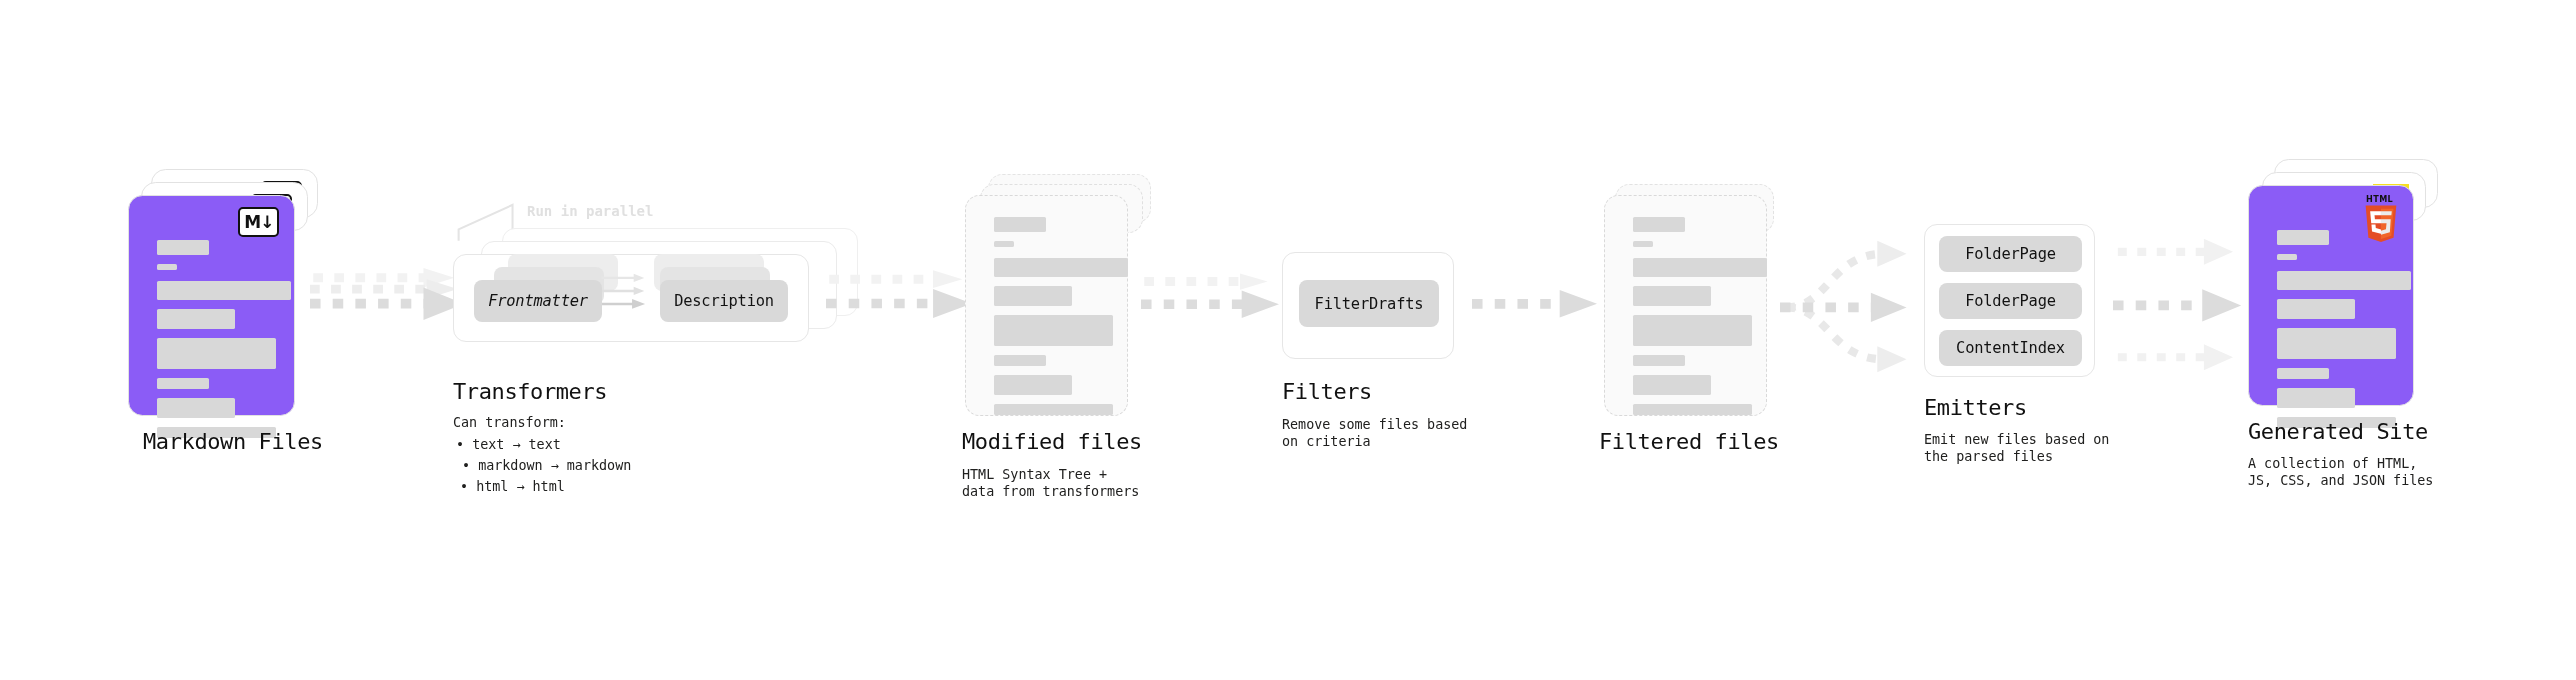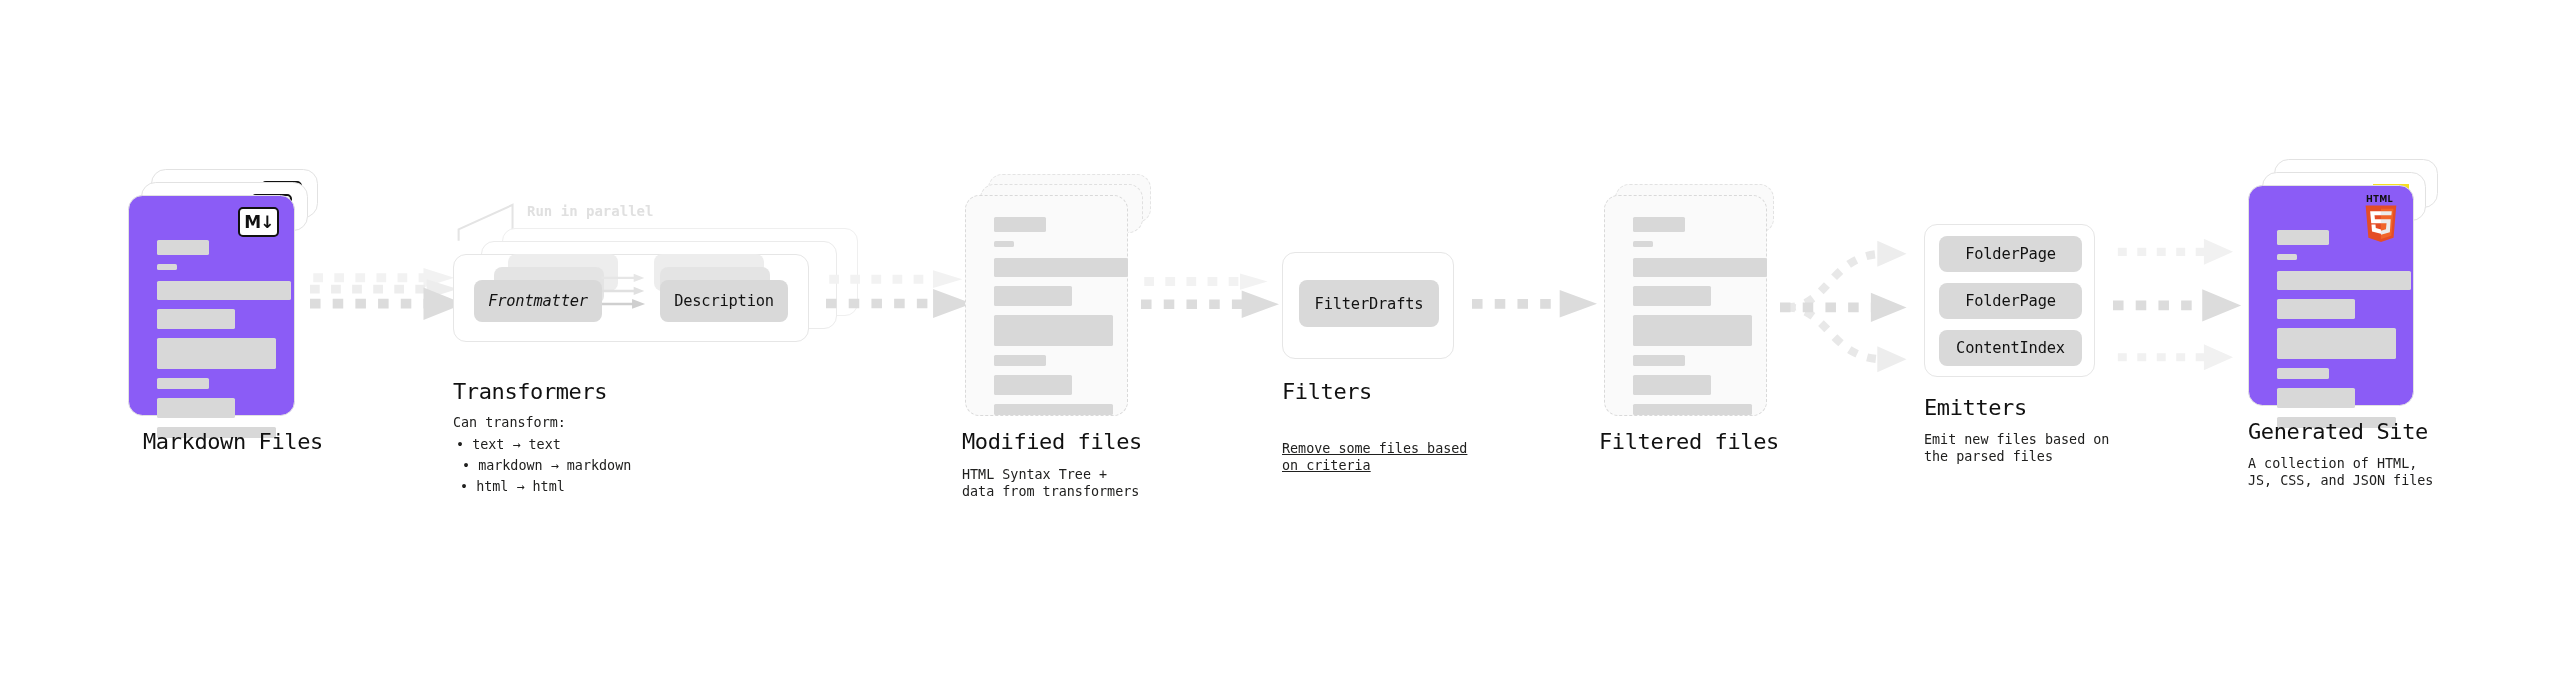--- a/index.html
+++ b/index.html
@@ -210,21 +210,21 @@
     <g stroke="#dcdcdc" stroke-width="12" stroke-dasharray="13 15" fill="none">
       <line x1="0" y1="36" x2="134" y2="36"></line>
     </g>
     <polygon points="124,19 170,36 124,53" fill="#dcdcdc"></polygon>
   </svg>
 
   <div>
     <div class="groupbox" style="left:1282px;top:252px;width:172px;height:107px;"></div>
     <div class="chip" style="left:1331px;top:280px;width:151px;height:47px;left:1299px;width:140px;">FilterDrafts</div>
     <div class="heading" style="left:1282px;top:379px;">Filters</div>
-    <div class="caption" style="left:1282px;top:440px;text-decoration:underline;">Remove some files based
+    <div class="caption" style="left:1282px;top:416px;">Remove some files based
 on criteria</div>
   </div>
 
   <svg class="arrowsvg" style="left:1472px;top:289px;width:138px;height:49px;" viewBox="0 0 170 60">
     <g stroke="#dcdcdc" stroke-width="12" stroke-dasharray="13 15" fill="none">
       <line x1="0" y1="18" x2="118" y2="18"></line>
     </g>
     <polygon points="108,1 154,18 108,35" fill="#dcdcdc"></polygon>
   </svg>
 

